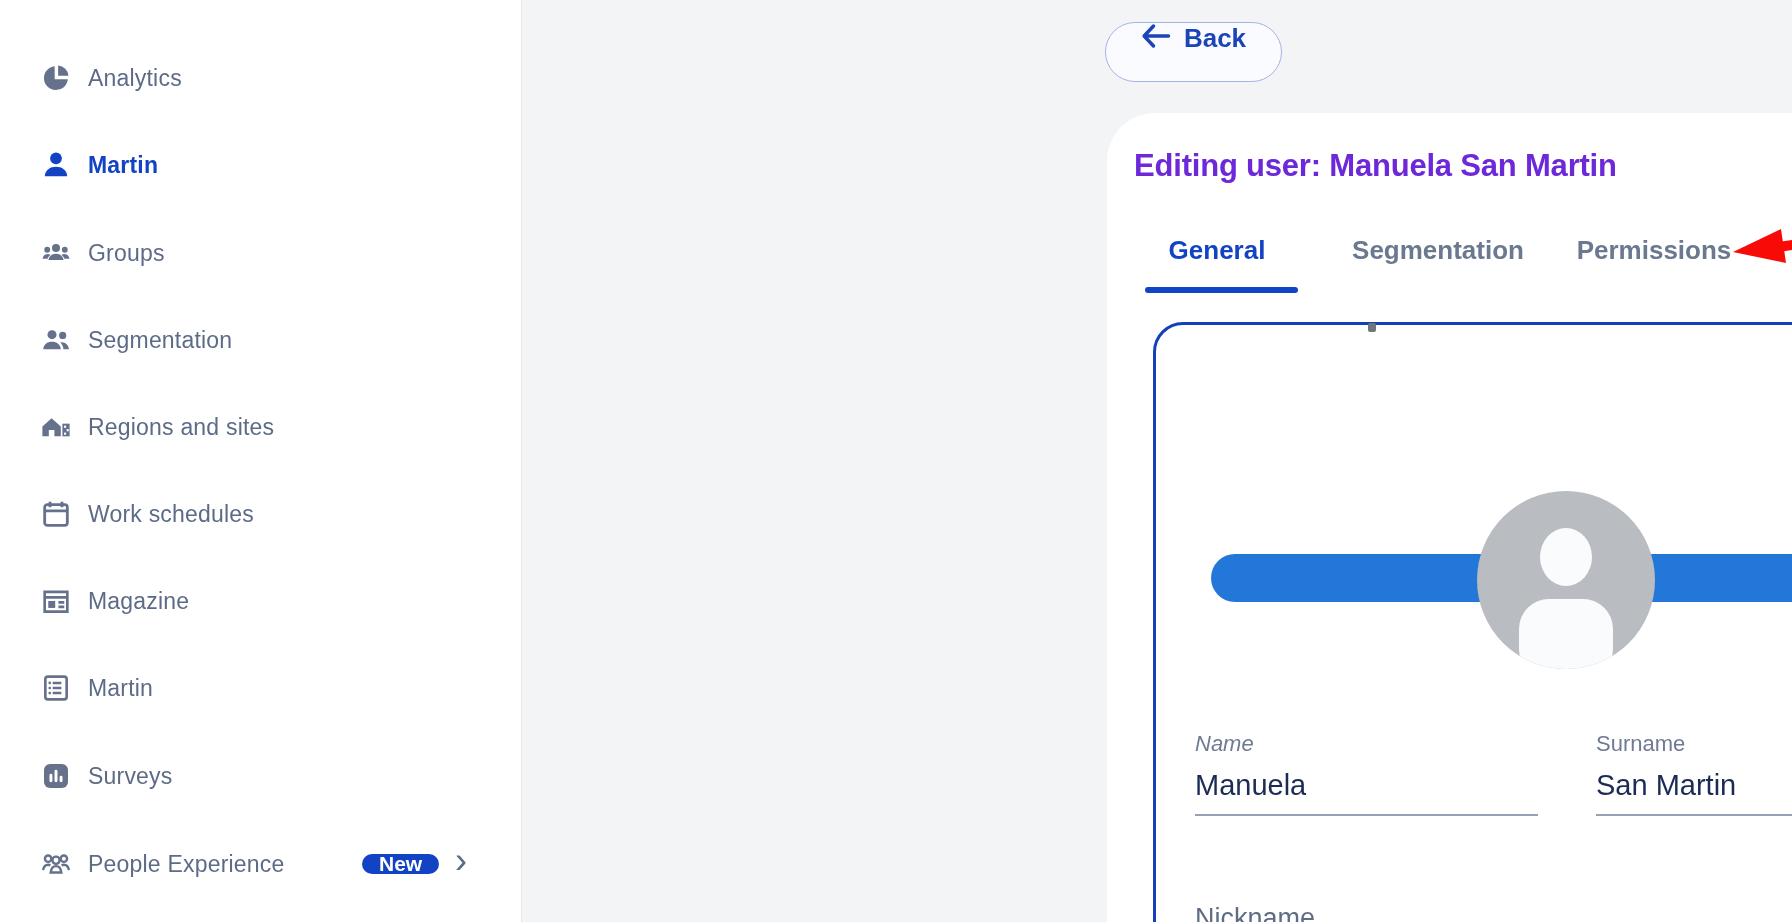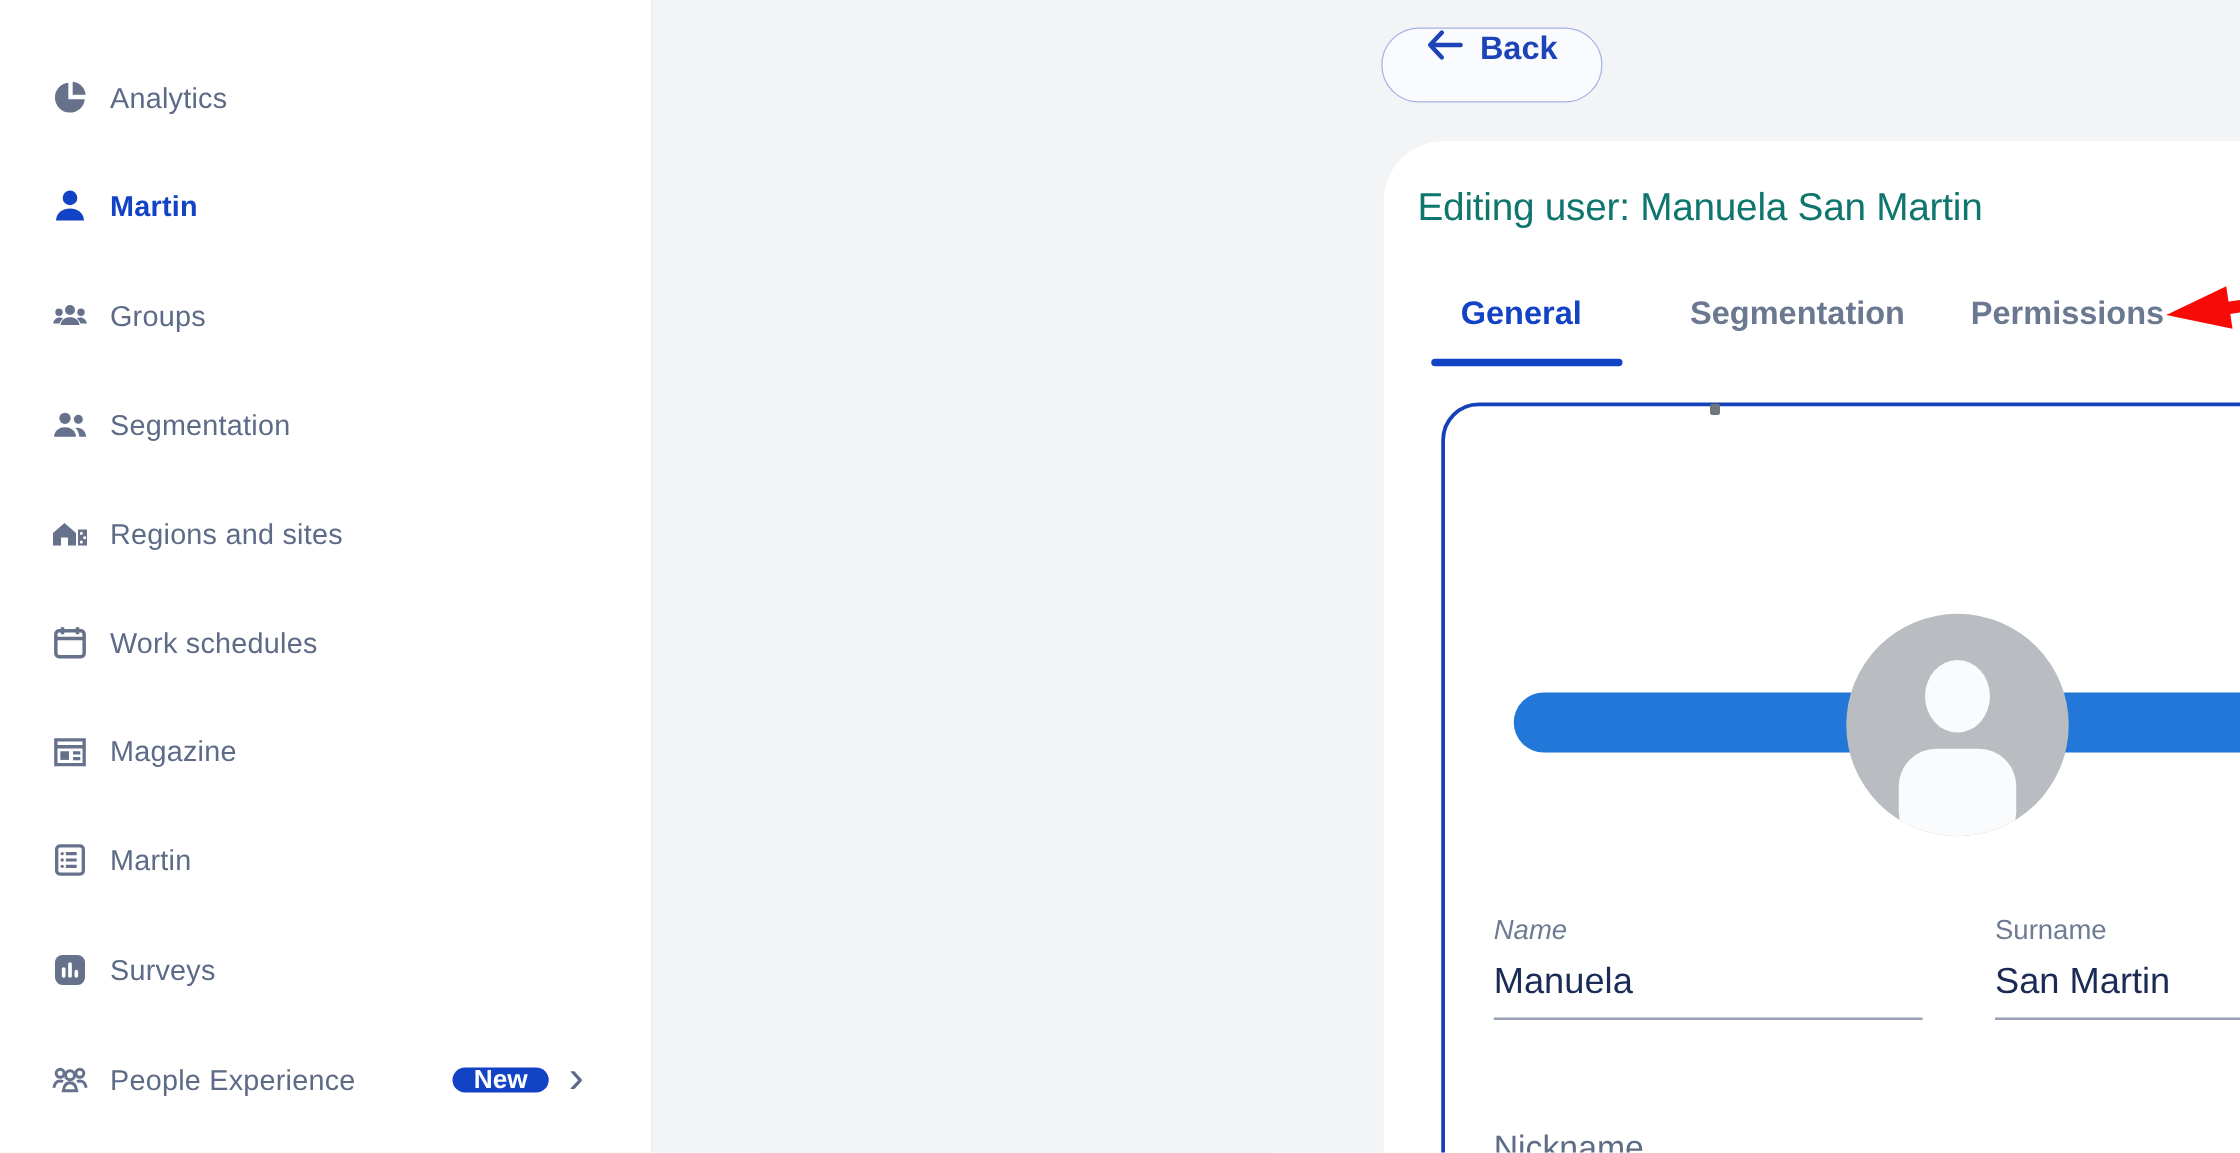--- a/index.html
+++ b/index.html
@@ -46,21 +46,21 @@
     display:flex; align-items:flex-start; justify-content:center; gap:13px;
     color:#1c43b8; font-size:26px; font-weight:bold; cursor:pointer;
   }
   .back-btn svg { width:30px; height:26px; }
   .content-card {
     position:absolute; left:584px; top:113px; width:1260px; height:860px;
     background:#ffffff; border-radius:48px 0 0 0;
   }
   .page-title {
     position:absolute; left:611px; top:148px;
-    font-size:31px; font-weight:normal; color:#0f766e; letter-spacing:-.2px;
+    font-size:31px; font-weight:bold; color:#6d28d9; letter-spacing:-.2px;
   }
   .tab { position:absolute; top:235px; transform:translateX(-50%);
     font-size:26px; font-weight:600; color:#6a7890; cursor:pointer; }
   .tab.active { color:#1243c5; font-weight:bold; }
   .tab-underline {
     position:absolute; left:622px; top:287px; width:153px; height:6px;
     border-radius:3px; background:#1243c5;
   }
   .arrow-svg { position:absolute; left:1150px; top:160px; width:610px; height:110px; pointer-events:none; }
   

